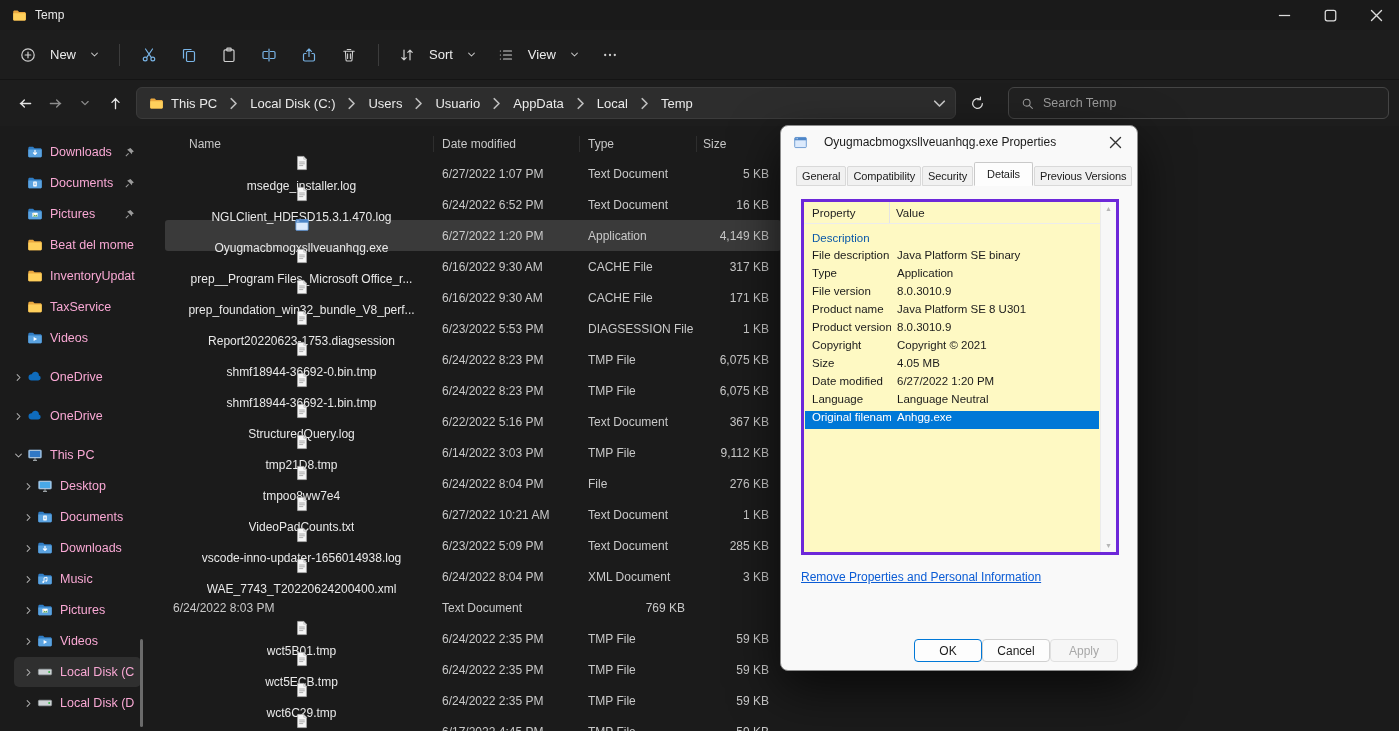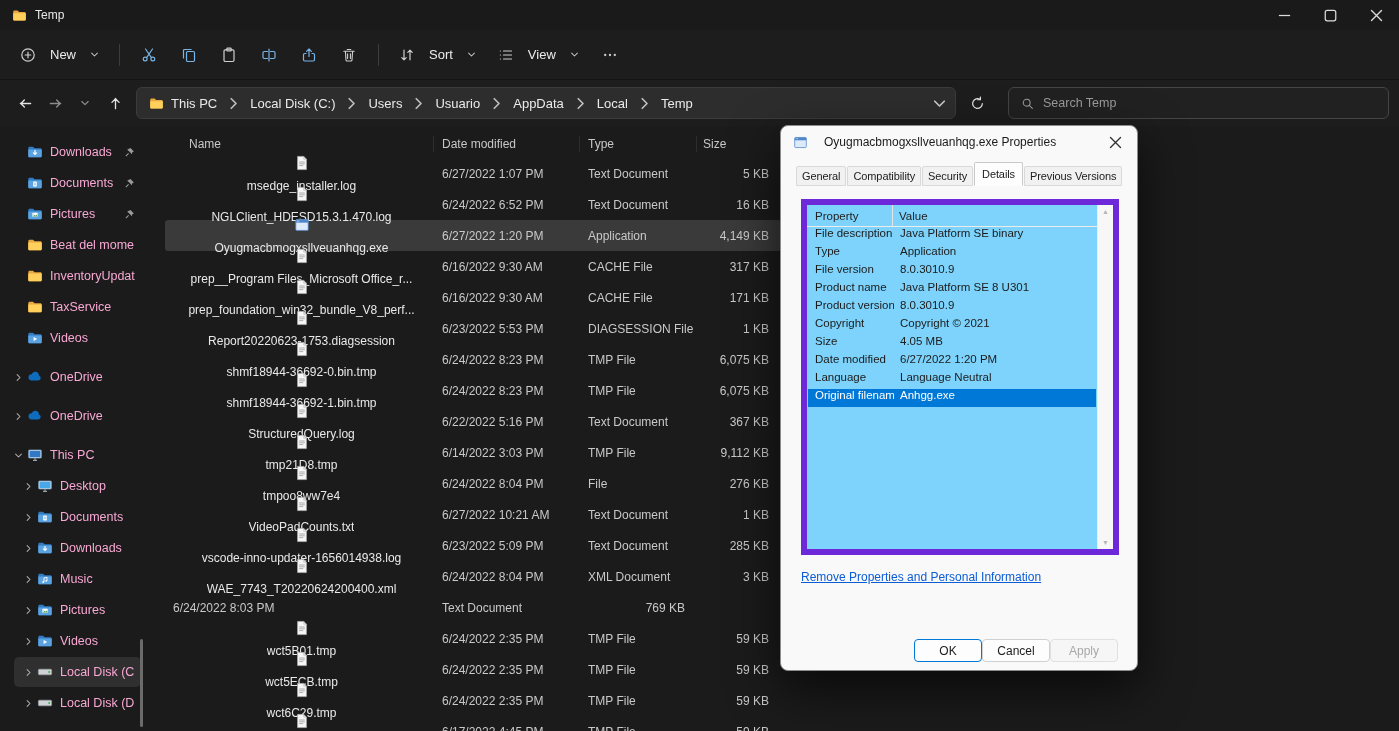--- a/index.html
+++ b/index.html
@@ -84,22 +84,22 @@
 
   
   .dialog{position:absolute;left:780px;top:125px;width:358px;height:546px;background:#f9f9f9;border:1px solid #8c8c8c;border-radius:8px;box-shadow:0 18px 50px rgba(0,0,0,.65);color:#1b1b1b;z-index:10;overflow:hidden;}
   .dlg-titlebar{height:32px;display:flex;align-items:center;gap:16px;padding-left:12px;font-size:12px;color:#1b1b1b;}
   .dlg-titlebar .i svg{width:15px;height:15px;}
   .dlg-title{white-space:nowrap;overflow:hidden;}
   .dlg-close{margin-left:auto;width:44px;height:32px;display:flex;align-items:center;justify-content:center;color:#333;}
   .dlg-close svg{width:11px;height:11px;}
   .dlg-tabs{display:flex;align-items:flex-end;padding-left:15px;height:28px;}
   .dlg-tab{font-size:11px;letter-spacing:-.1px;padding:3px 5px;background:#f1f1f1;border:1px solid #d9d9d9;margin-right:1px;border-radius:2px 2px 0 0;white-space:nowrap;color:#1b1b1b;}
-  .dlg-tab.active{background:#fdfdfd;border-color:#c9c9c9;border-bottom-color:#fdfdfd;padding:5px 7px;}
-  .dlg-content{position:absolute;left:20px;top:73px;width:318px;height:356px;background:#7dd3fc;border:6px solid #6d28d9;font-size:11.5px;overflow:hidden;}
+  .dlg-tab.active{background:#fdfdfd;border-color:#c9c9c9;border-bottom-color:#fdfdfd;padding:5px 12px;}
+  .dlg-content{position:absolute;left:20px;top:73px;width:318px;height:356px;background:#fef9c3;border:3px solid #6d28d9;font-size:11.5px;overflow:hidden;}
   .prop-header{display:flex;height:22px;align-items:center;border-bottom:1px solid #ececec;color:#222;}
   .ph-prop{width:86px;flex:0 0 86px;padding-left:8px;border-right:1px solid #e4e4e4;height:100%;display:flex;align-items:center;}
   .ph-value{padding-left:6px;}
   .prop-group{color:#0a58a8;padding:8px 0 5px 8px;}
   .prop-row{display:flex;height:18px;margin:0 17px 0 1px;}
   .pr-name{width:86px;flex:0 0 86px;padding-left:7px;white-space:nowrap;overflow:hidden;}
   .pr-value{flex:1;padding-left:6px;white-space:nowrap;overflow:hidden;}
   .prop-row.selected{background:#0078d7;color:#fff;}
   .prop-scrollbar{position:absolute;top:0;right:0;bottom:0;width:16px;background:#f7f7f7;border-left:1px solid #ebebeb;display:flex;flex-direction:column;justify-content:space-between;align-items:center;padding:3px 0;color:#b5b5b5;font-size:7px;}
   .dlg-link{position:absolute;left:20px;top:444px;font-size:12px;color:#0b5cd5;text-decoration:underline;}
@@ -1011,20 +1011,21 @@
 
         <div class="dlg-tab">Previous Versions</div>
 
     </div>
 
     <div class="dlg-content">
       <div class="prop-header">
         <span class="ph-prop">Property</span>
         <span class="ph-value">Value</span>
       </div>
+      <div class="prop-group">Description</div>
 
         <div class="prop-row">
           <span class="pr-name">File description</span>
           <span class="pr-value">Java Platform SE binary</span>
         </div>
 
         <div class="prop-row">
           <span class="pr-name">Type</span>
           <span class="pr-value">Application</span>
         </div>

